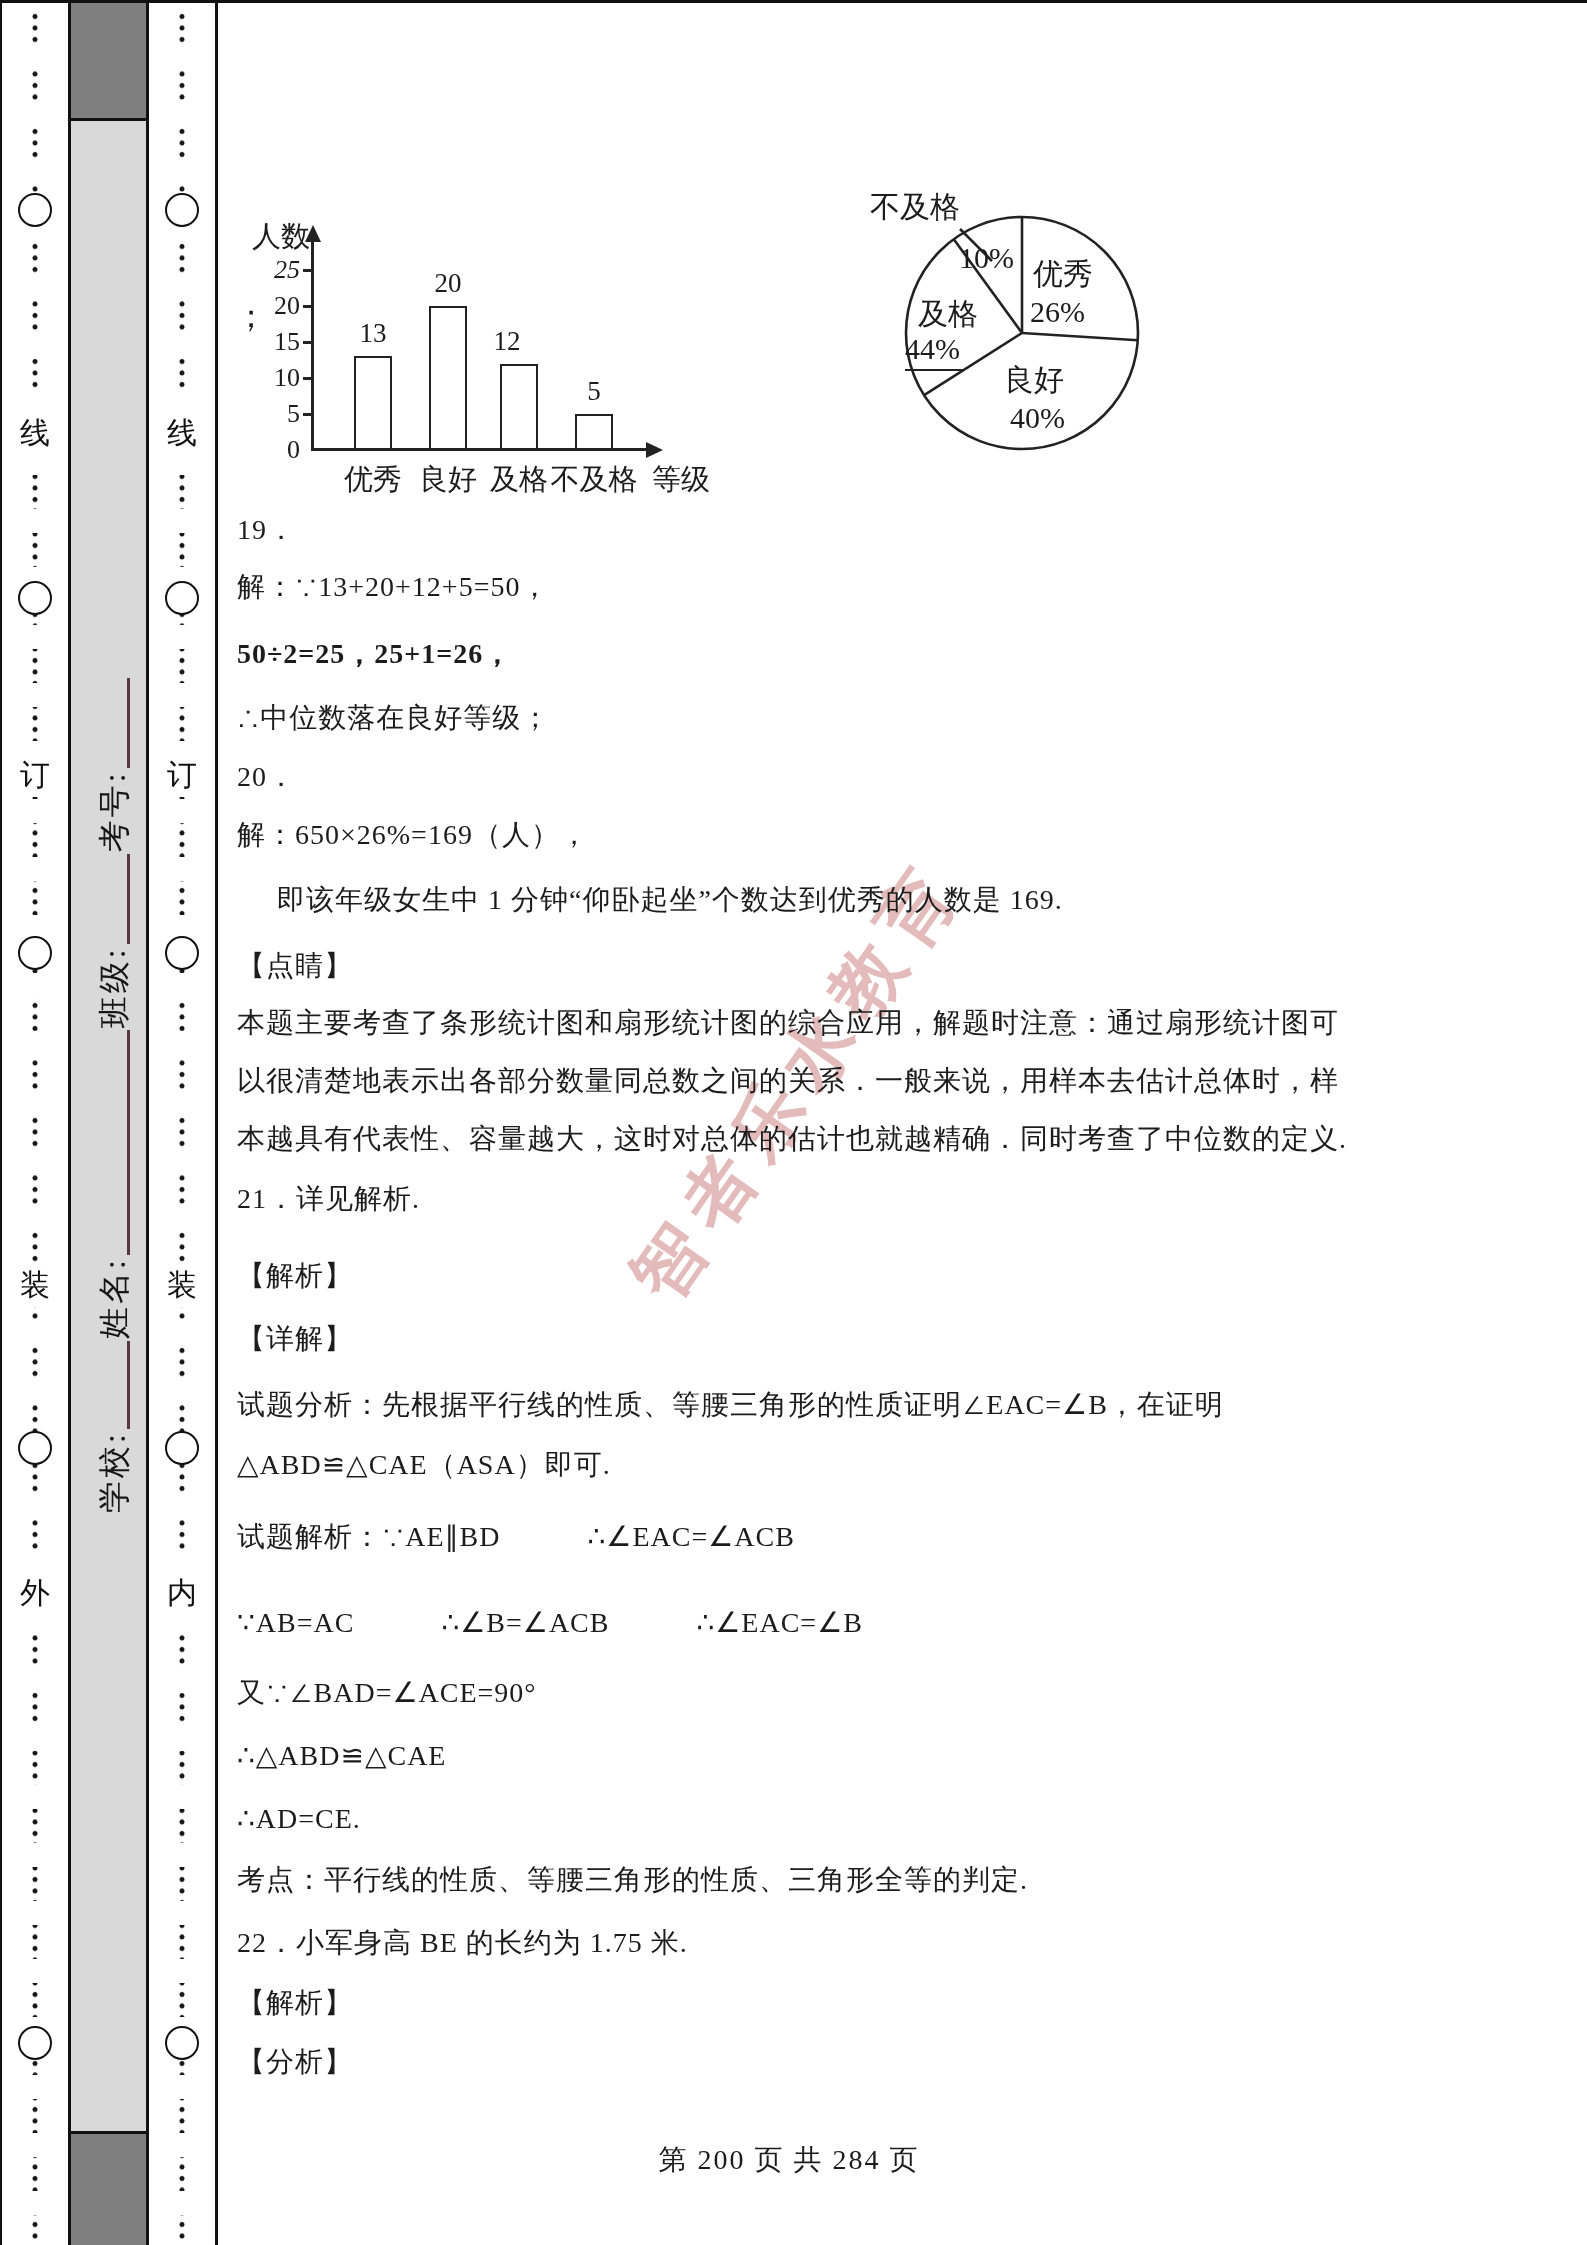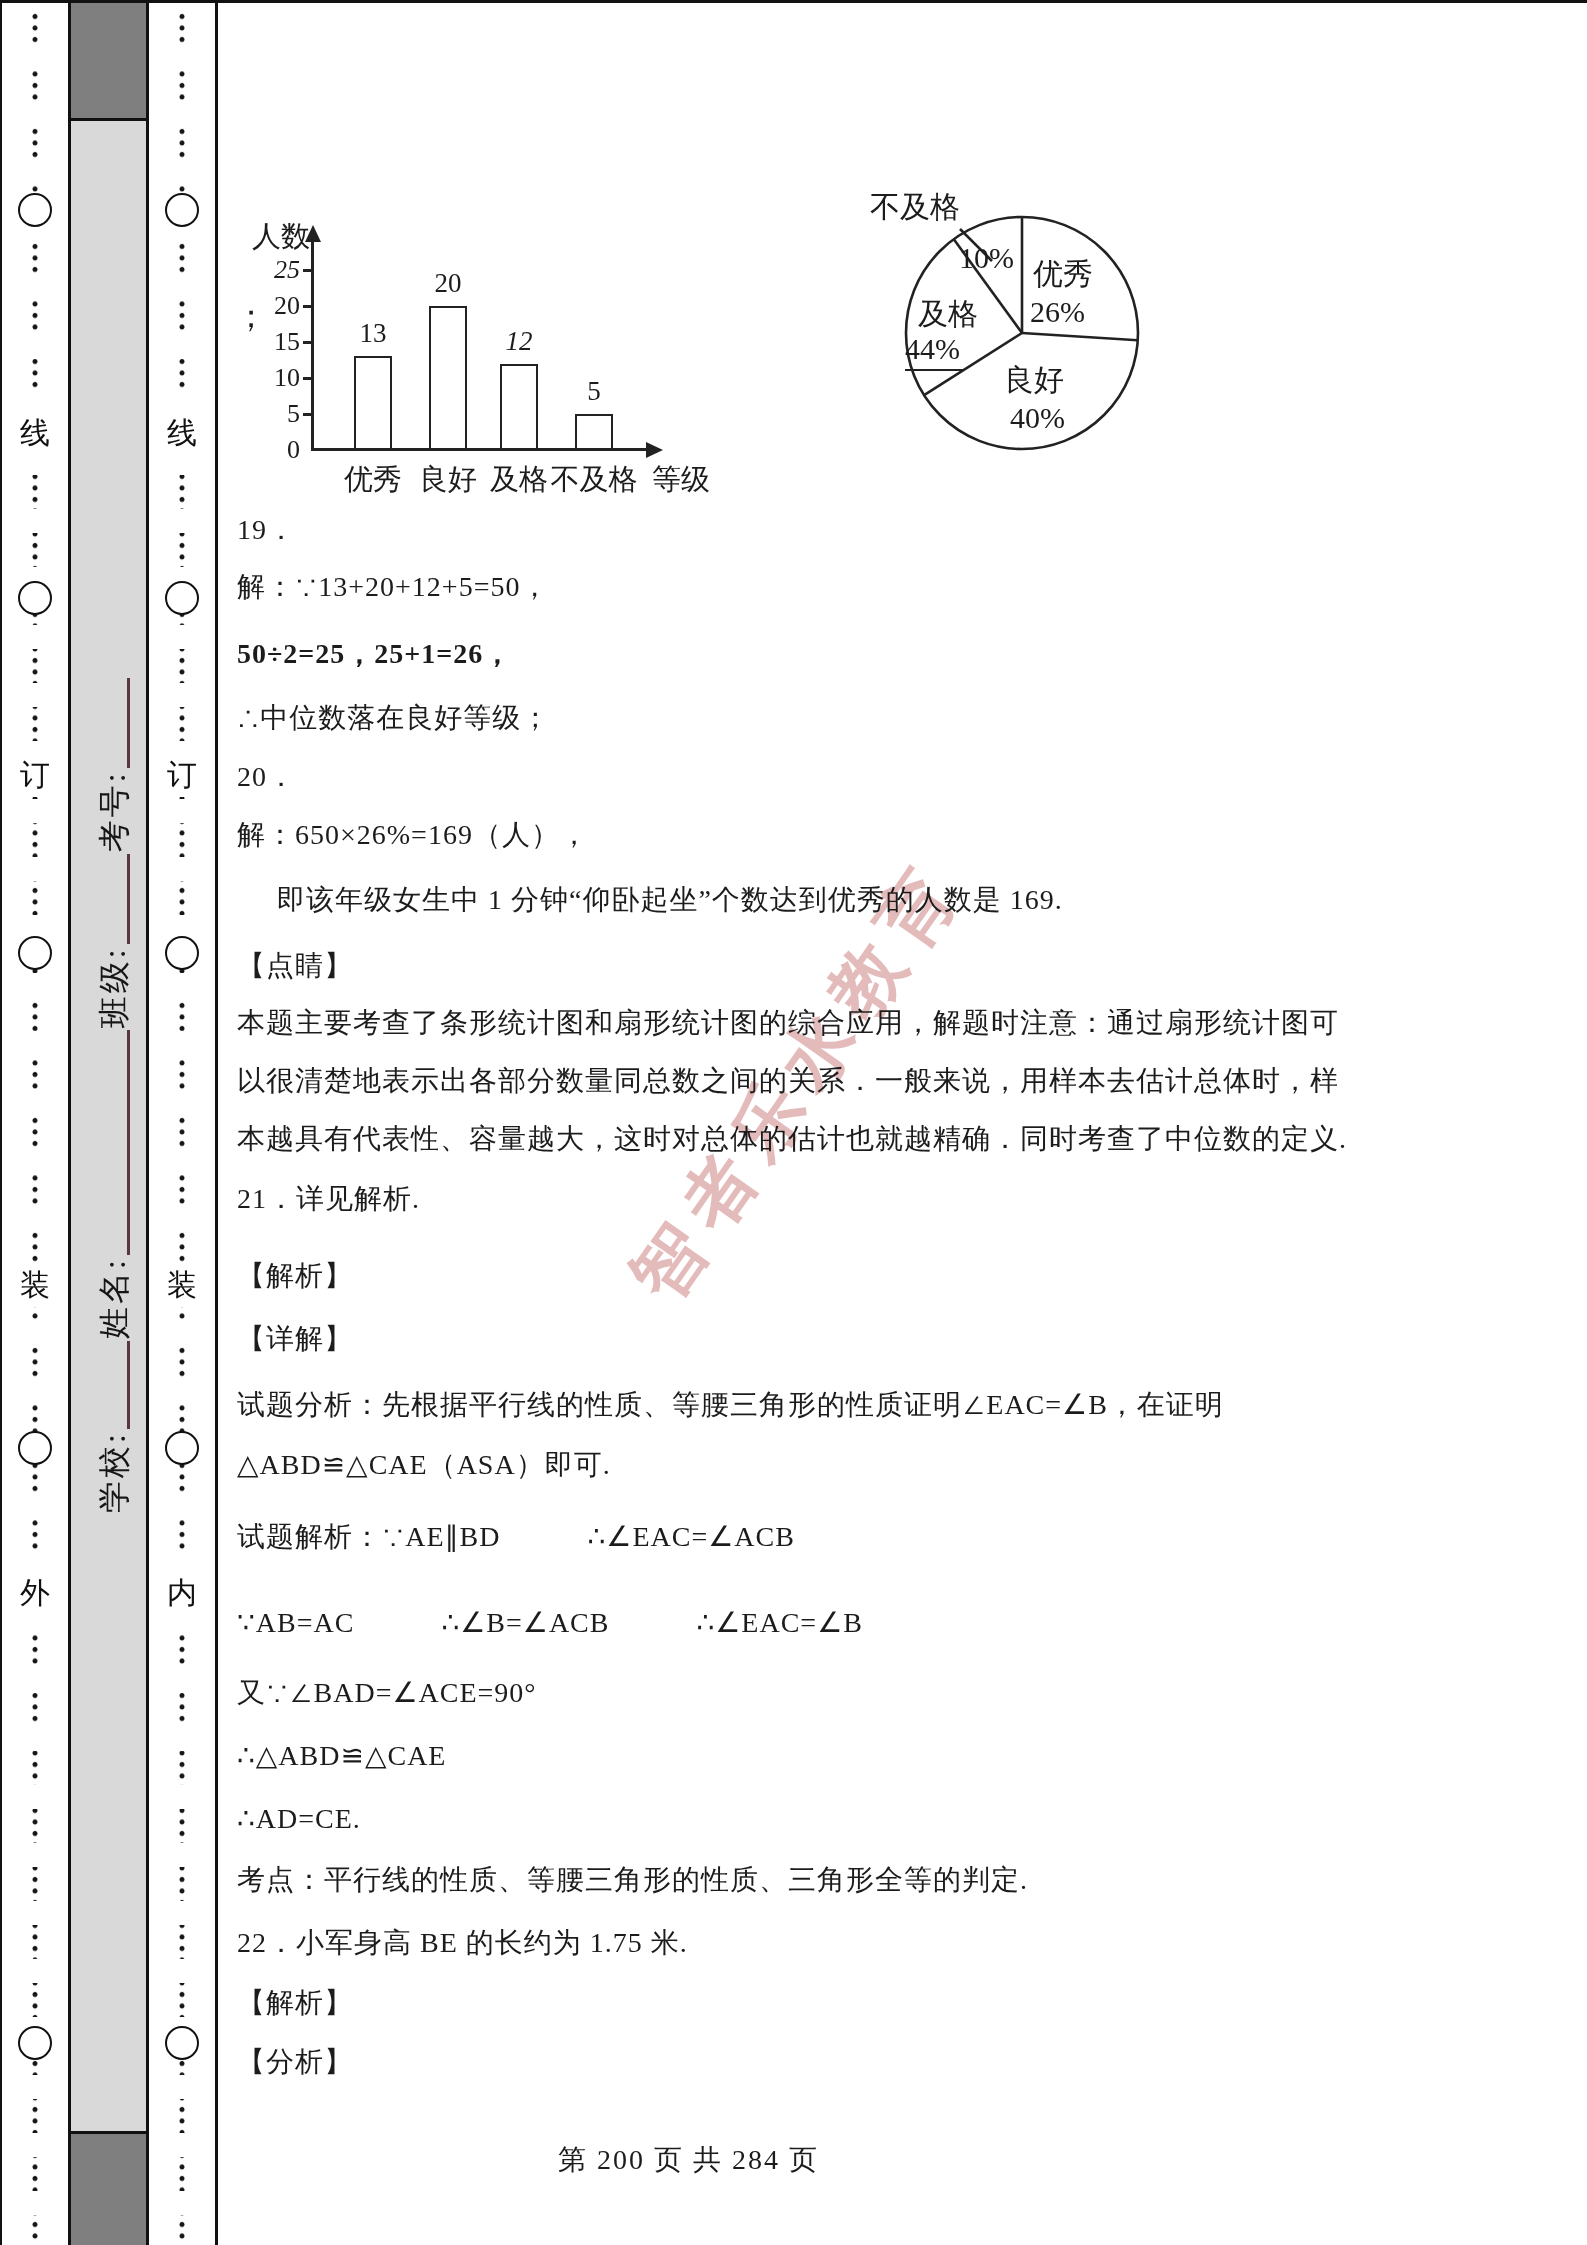--- a/index.html
+++ b/index.html
@@ -59,21 +59,21 @@
   
   .pie-wrap{position:absolute;left:895px;top:205px;width:250px;height:250px;}
   .pie-lbl{position:absolute;font-size:30px;line-height:1.05;white-space:nowrap;}
   .pl-name-0{left:136px;top:50px;}   .pl-pct-0{left:133px;top:88px;}
   .pl-name-1{left:107px;top:156px;}  .pl-pct-1{left:113px;top:194px;}
   .pl-name-2{left:21px;top:90px;}    .pl-pct-2{left:8px;top:125px;border-bottom:2.5px solid #222;padding:0 4px 4px 0;}
   .pl-pct-3{left:62px;top:34px;}
   .pie-out-lbl{position:absolute;left:868px;top:184px;font-size:30px;white-space:nowrap;}
   
   .text-line{position:absolute;left:235px;font-size:28px;letter-spacing:1px;line-height:1.25;white-space:nowrap;}
-  .footer{position:absolute;left:556px;top:2138px;width:500px;font-size:28px;letter-spacing:2px;}
+  .footer{position:absolute;left:537px;top:2138px;width:500px;text-align:center;font-size:28px;letter-spacing:2px;}
 </style>
 </head>
 <body>
 
 <div class="page">
 
   <div class="mcol mcol-outer">
     <div class="dotline"></div>
   <div class="mring" style="top: 207px;"></div>
       <div class="mglyph" style="top: 430px;">线</div>
@@ -138,21 +138,21 @@
       <div class="tick-lbl" style="top: 76px;">20</div>
       <div class="tick" style="top: 52px;"></div>
       <div class="tick-lbl" style="top: 40px; font-style: italic;">25</div>
       <div class="bar" style="left: 102px; width: 38px; top: 139.4px; height: 93.6px; background: rgb(255, 255, 255); border-color: rgb(34, 34, 34);"></div>
       <div class="bar-val" style="left: 87px; width: 68px; top: 103.4px;">13</div>
       <div class="cat-lbl" style="left: 72px; width: 98px;">优秀</div>
       <div class="bar" style="left: 177px; width: 38px; top: 89px; height: 144px; background: rgb(255, 255, 255); border-color: rgb(34, 34, 34);"></div>
       <div class="bar-val" style="left: 162px; width: 68px; top: 53px;">20</div>
       <div class="cat-lbl" style="left: 147px; width: 98px;">良好</div>
       <div class="bar" style="left: 248px; width: 38px; top: 146.6px; height: 86.4px; background: rgb(255, 255, 255); border-color: rgb(34, 34, 34);"></div>
-      <div class="bar-val" style="left: 233px; width: 68px; top: 110.6px; font-style: italic;">12</div>
+      <div class="bar-val" style="left: 221px; width: 68px; top: 110.6px;">12</div>
       <div class="cat-lbl" style="left: 218px; width: 98px;">及格</div>
       <div class="bar" style="left: 323px; width: 38px; top: 197px; height: 36px; background: rgb(255, 255, 255); border-color: rgb(34, 34, 34);"></div>
       <div class="bar-val" style="left: 308px; width: 68px; top: 161px;">5</div>
       <div class="cat-lbl" style="left: 293px; width: 98px;">不及格</div>
     </div>
 
   <div class="pie-wrap">
     <svg id="pie-svg" width="250" height="250" viewBox="-125 -125 250 250">
         <circle cx="0" cy="0" r="116" fill="#ffffff" stroke="#222222" stroke-width="2.6"></circle>
         <line x1="0" y1="0" x2="0.0" y2="-116.0" stroke="#222222" stroke-width="2.6"></line>

